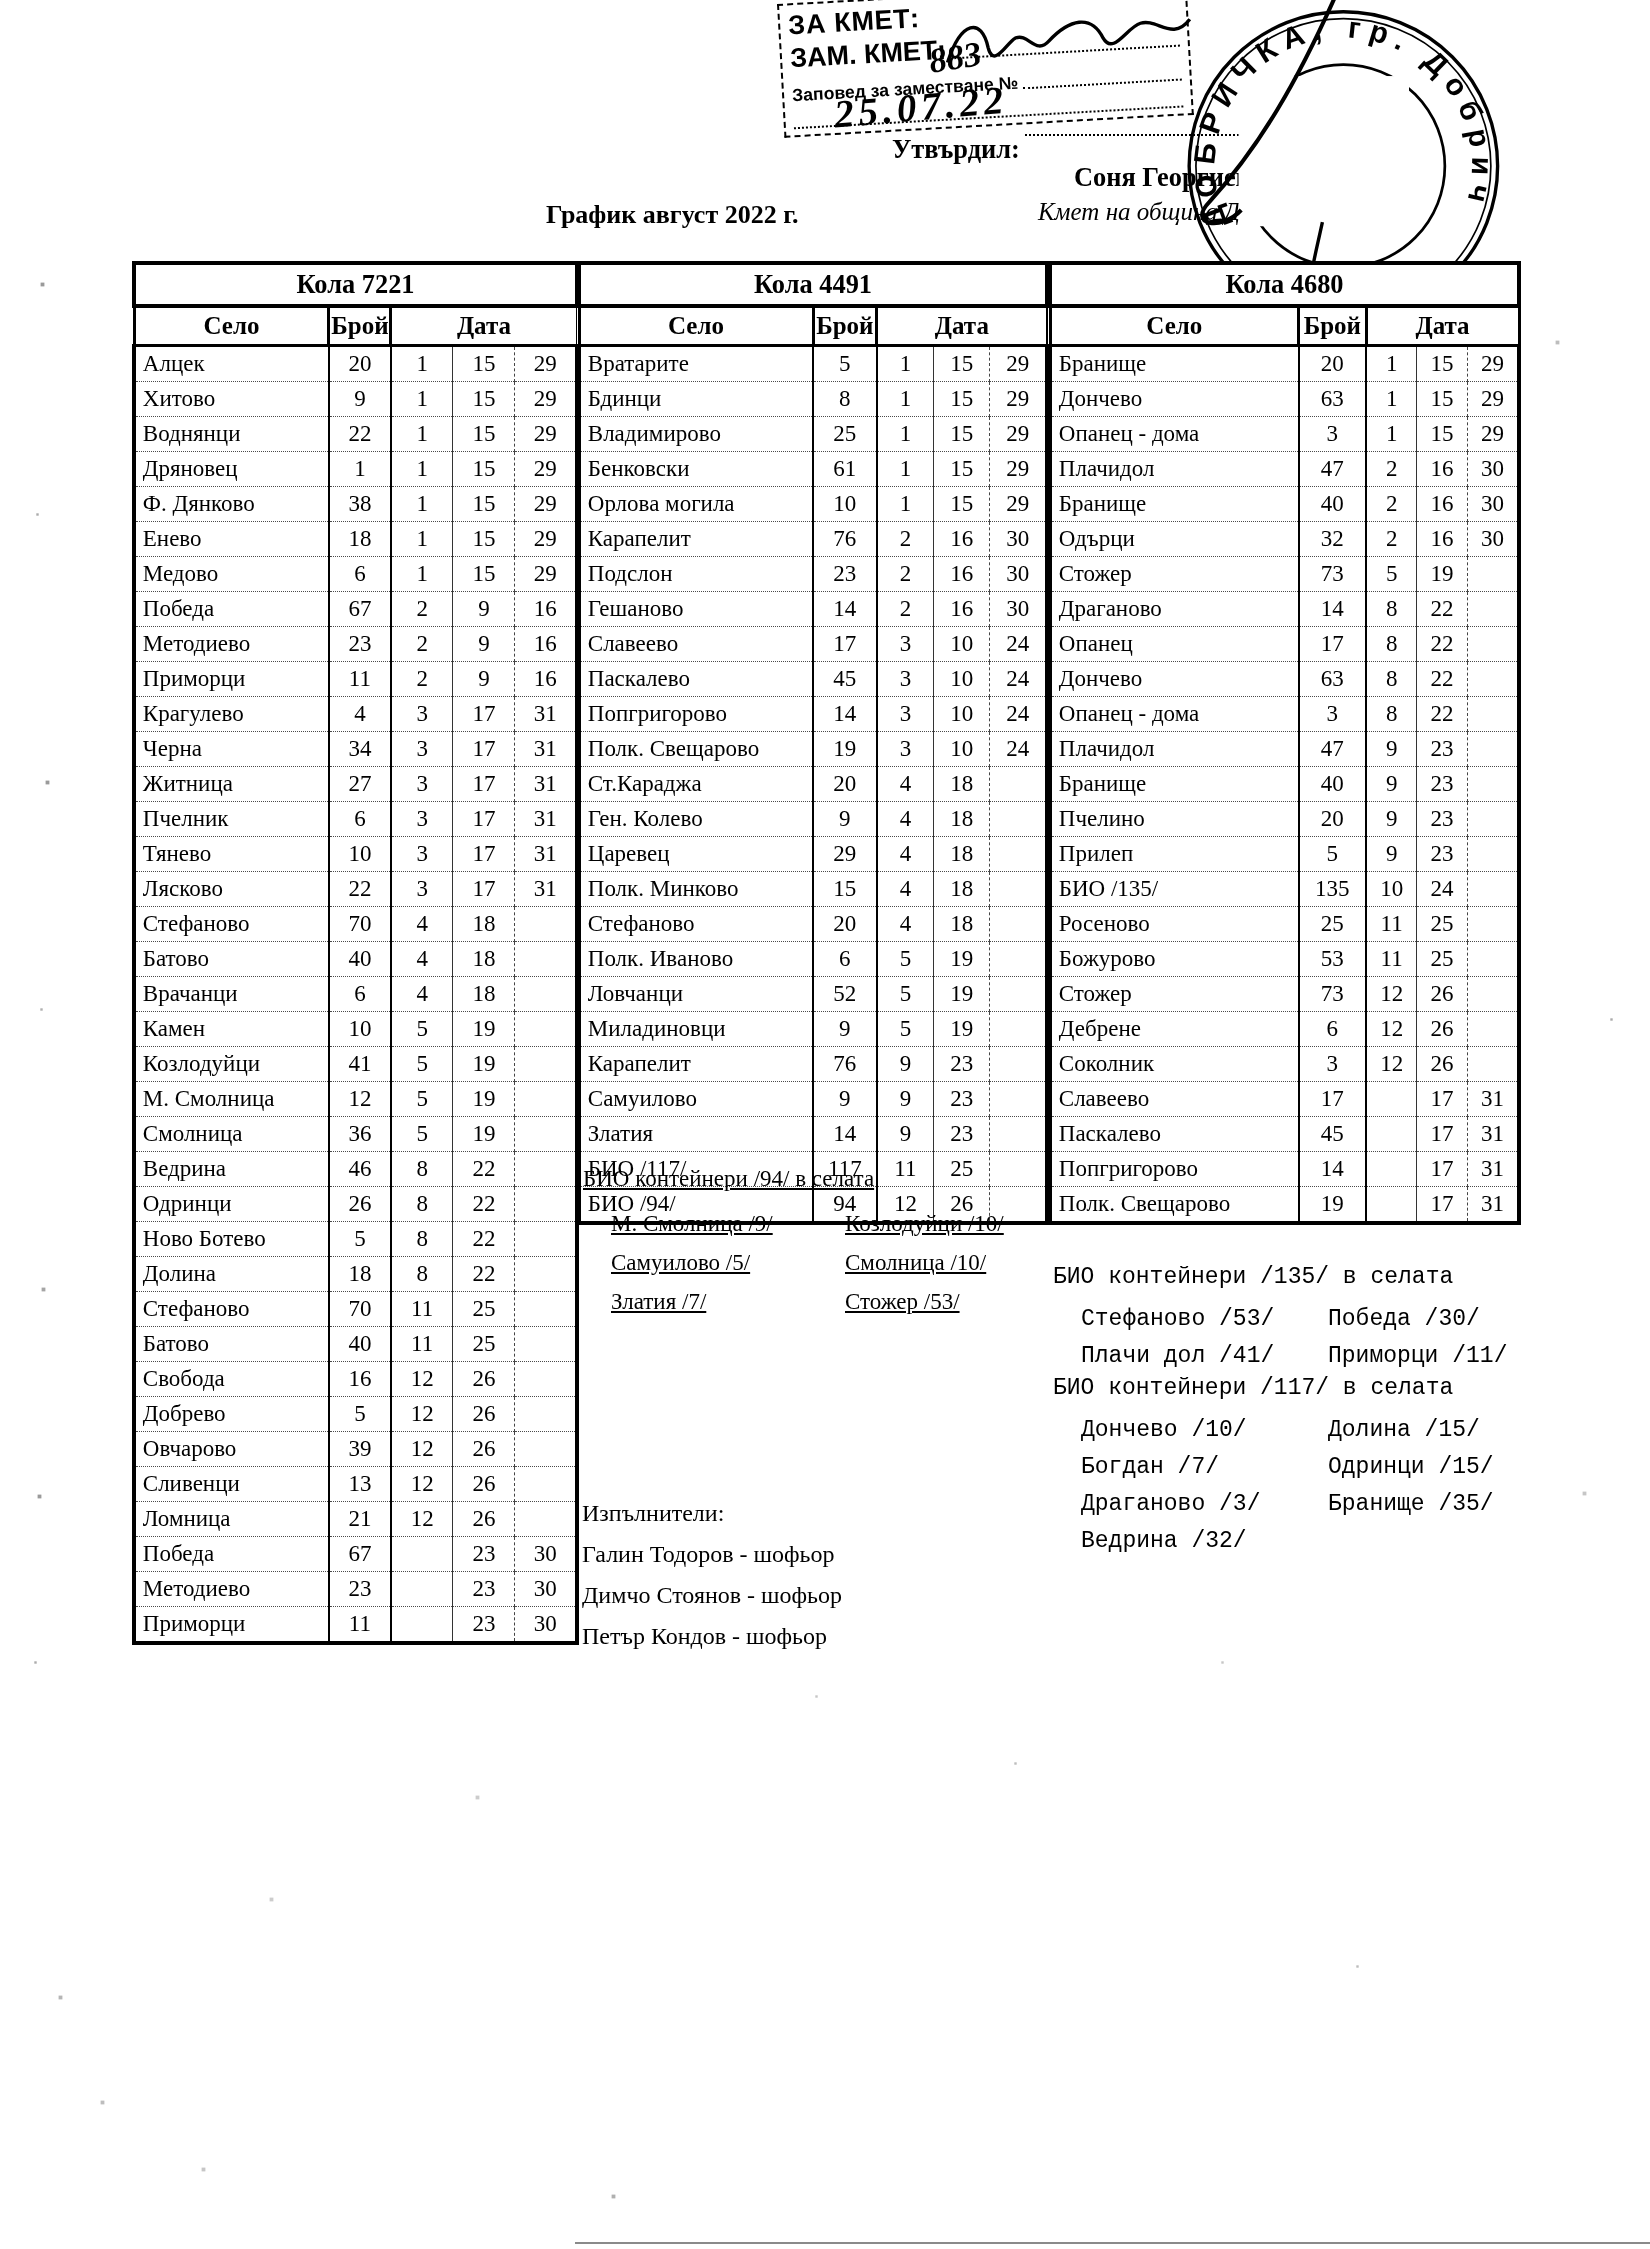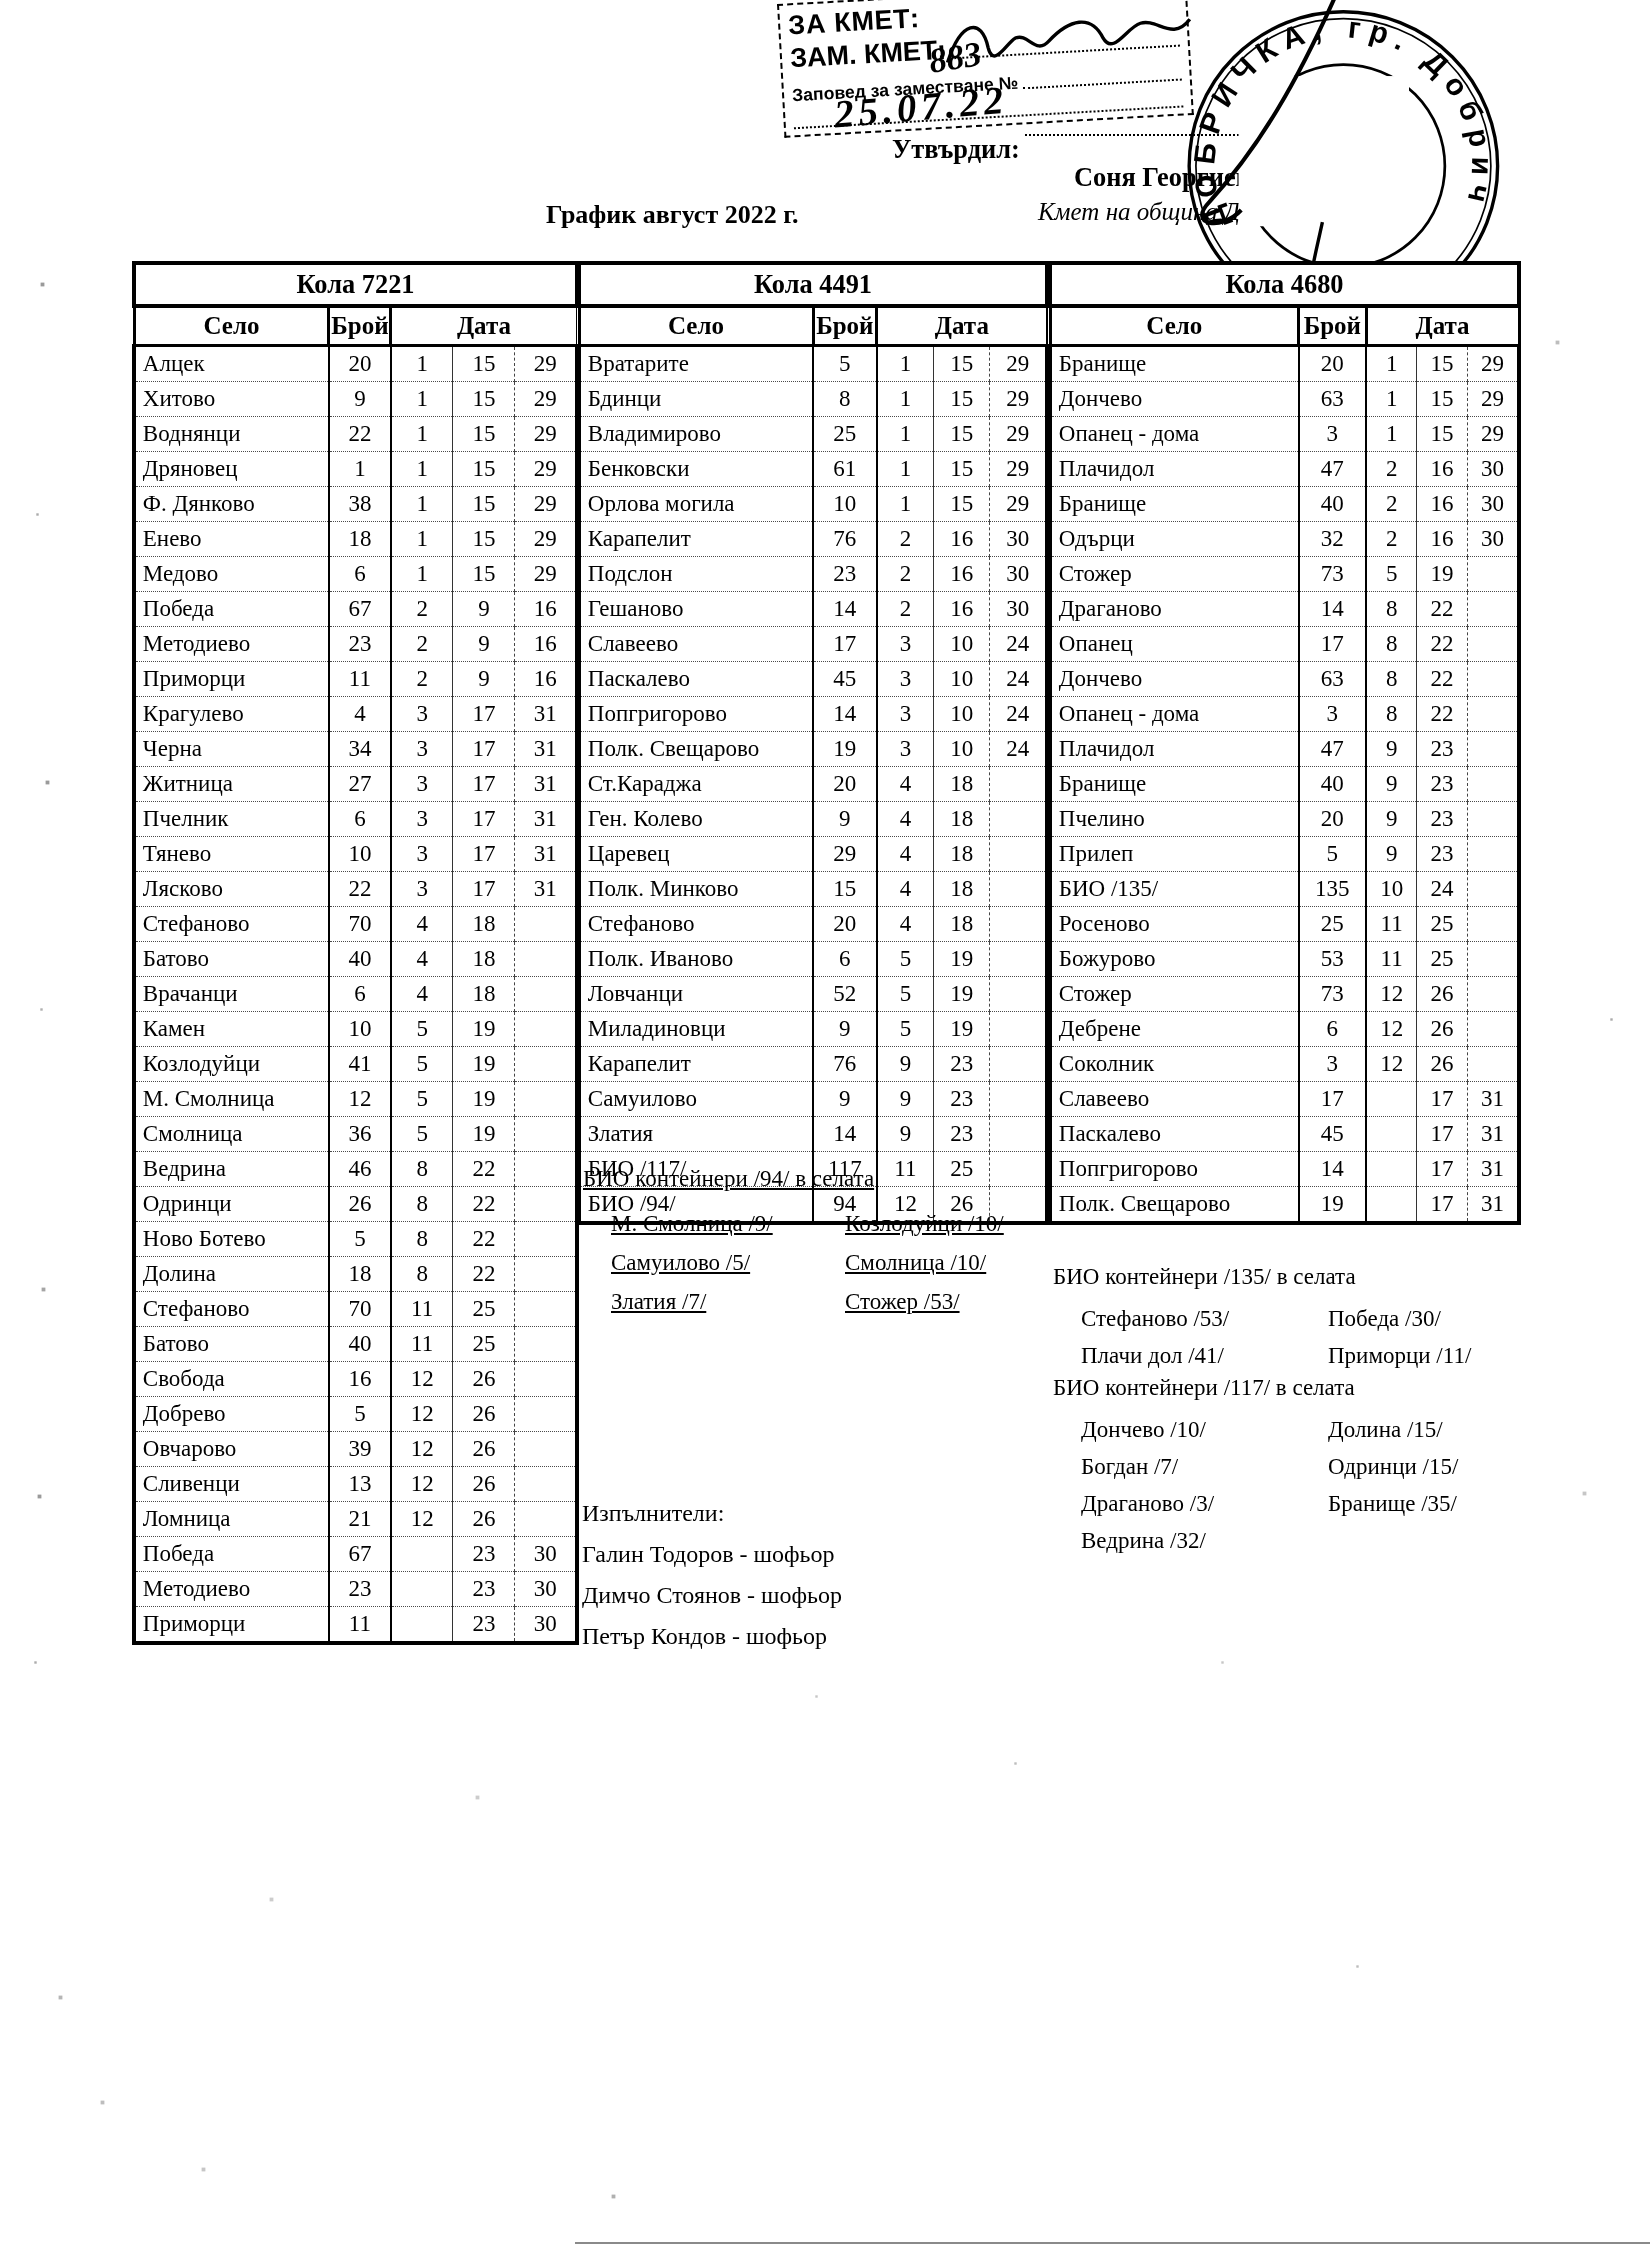--- a/index.html
+++ b/index.html
@@ -59,21 +59,21 @@
   td.d2{border-right:1.4px dashed #444;}
   td.d3{border-right:4.1px solid #000;}
   .sched-table tbody tr:last-child td{border-bottom:4.1px solid #000;}
 
   
   .notes{position:absolute;font-size:23px;}
   .notes .nhead{height:39px;display:flex;align-items:center;}
   .notes .nrow{height:39px;display:flex;align-items:flex-end;margin-left:28px;}
   .notes-middle{left:583px;top:1159px;width:460px;text-decoration:underline;}
   .notes-middle .c1{width:234px;display:inline-block;}
-  .notes-right{left:1053px;top:1258px;width:474px;}
+  .notes-right{left:1053px;top:1258px;width:474px;font-family:Liberation Mono, monospace;}
   .notes-right .nhead,.notes-right .nrow{height:37px;}
   .notes-right .c1{width:247px;display:inline-block;}
 
   .executors{position:absolute;left:582px;top:1493px;font-size:24px;}
   .executors div{height:41px;display:flex;align-items:center;}
 </style>
 </head>
 <body>
 
 <div class="page">

